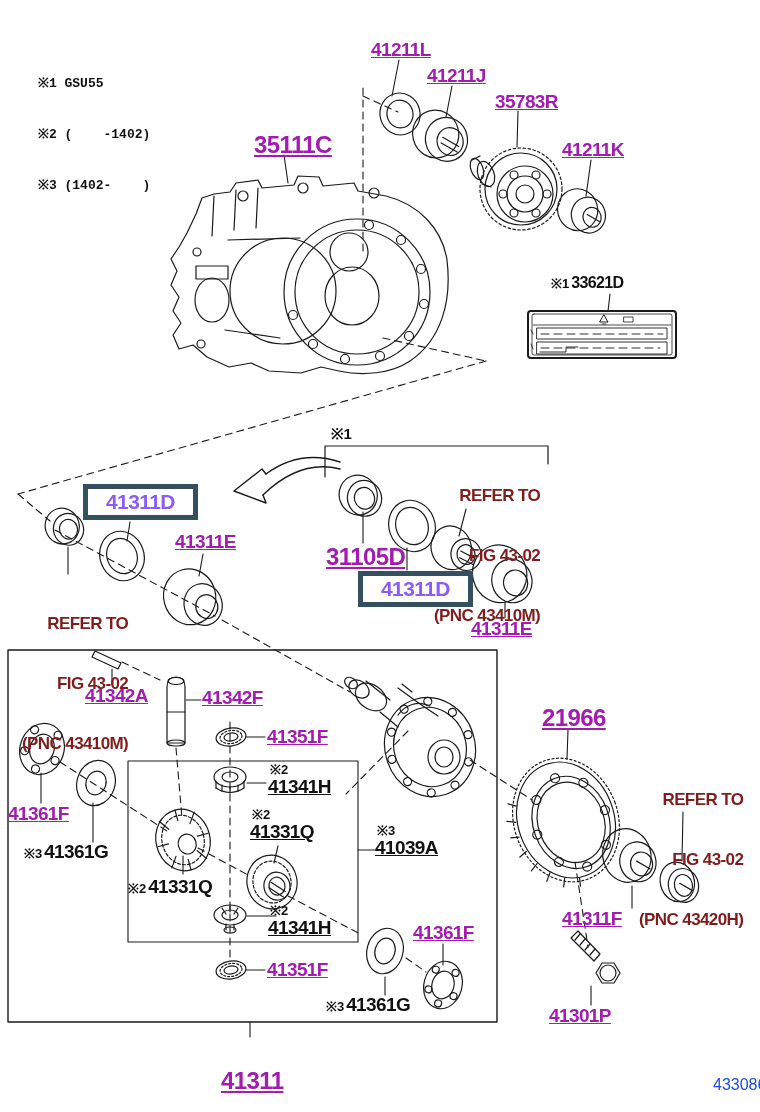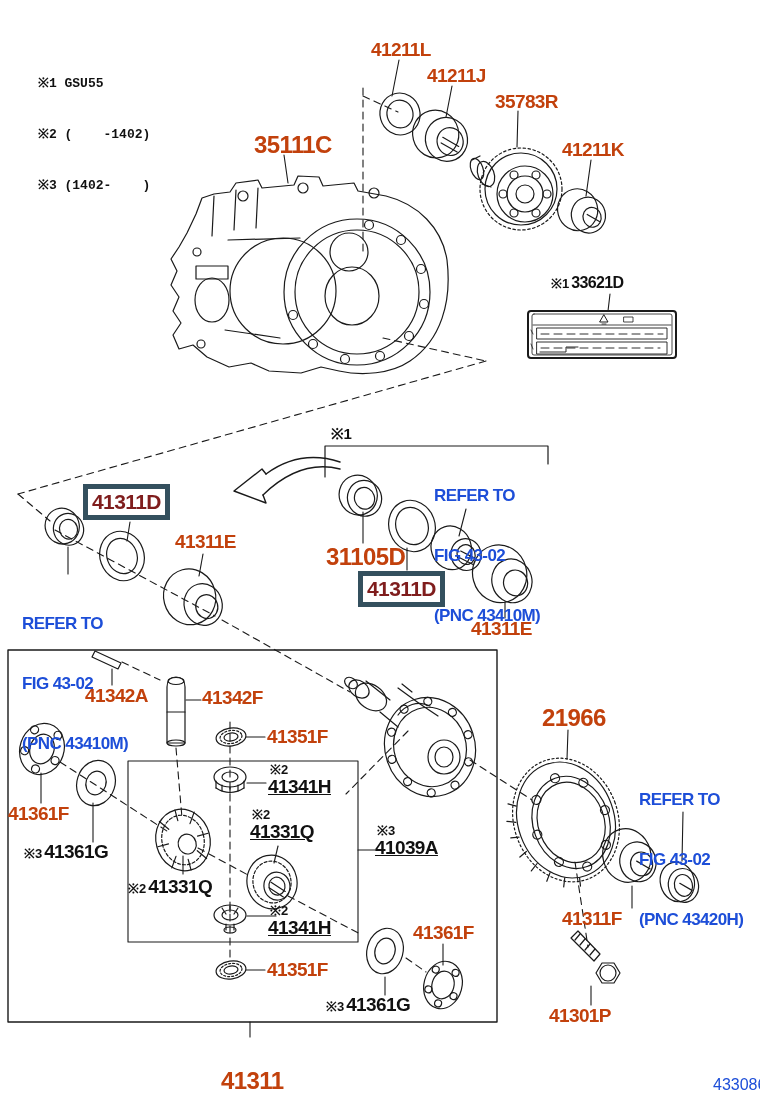--- a/index.html
+++ b/index.html
@@ -1,26 +1,26 @@
 <!DOCTYPE html>
 <html><head>
 <meta charset="utf-8">
 <style>
   html,body{margin:0;padding:0;background:#fff;}
   #stage{position:relative;width:760px;height:1112px;background:#fff;overflow:hidden;
          font-family:"Liberation Sans",sans-serif;color:#111;}
   #art{position:absolute;left:0;top:0;}
   .lbl{position:absolute;font:bold 19px/1.05 "Liberation Sans",sans-serif;
-       letter-spacing:-0.6px;color:#c2410c;white-space:pre;}
+       letter-spacing:-0.6px;color:#a21caf;white-space:pre;text-decoration:underline;}
   .sz20{font-size:24px;}
   .refer{position:absolute;font:bold 17px/1.18 "Liberation Sans",sans-serif;
-         letter-spacing:-0.6px;color:#1d4ed8;white-space:pre;}
+         letter-spacing:-0.6px;color:#7f1d1d;white-space:pre;text-align:right;}
   .boxed{position:absolute;border:5px solid #34505e;background:#fff;
-         padding:2px 4px 3px;font:bold 21px/1 "Liberation Sans",sans-serif;
-         letter-spacing:-0.6px;color:#7f1d1d;}
+         padding:2px 18px 3px;font:bold 21px/1 "Liberation Sans",sans-serif;
+         letter-spacing:-0.6px;color:#8b5cf6;}
   .stack{position:absolute;color:#111;}
   .stack .pref{display:block;font:bold 13px/1 "Liberation Sans",sans-serif;margin:0 0 1px 2px;}
   .stack .num{display:block;font:bold 19px/1 "Liberation Sans",sans-serif;letter-spacing:-0.6px;text-decoration:underline;}
   .inline{position:absolute;display:flex;align-items:baseline;gap:2px;color:#111;}
   .inline .pref{font:bold 13px "Liberation Sans",sans-serif;}
   .inline .num{font:bold 19px "Liberation Sans",sans-serif;letter-spacing:-0.6px;}
   .legend{position:absolute;left:38px;top:41px;
           font:bold 13px/17px "Liberation Mono",monospace;color:#111;white-space:pre;}
   .footer{position:absolute;left:679px;top:1076px;font:16px "Liberation Sans",sans-serif;color:#1d4ed8;margin-left:34px;}
 </style>

